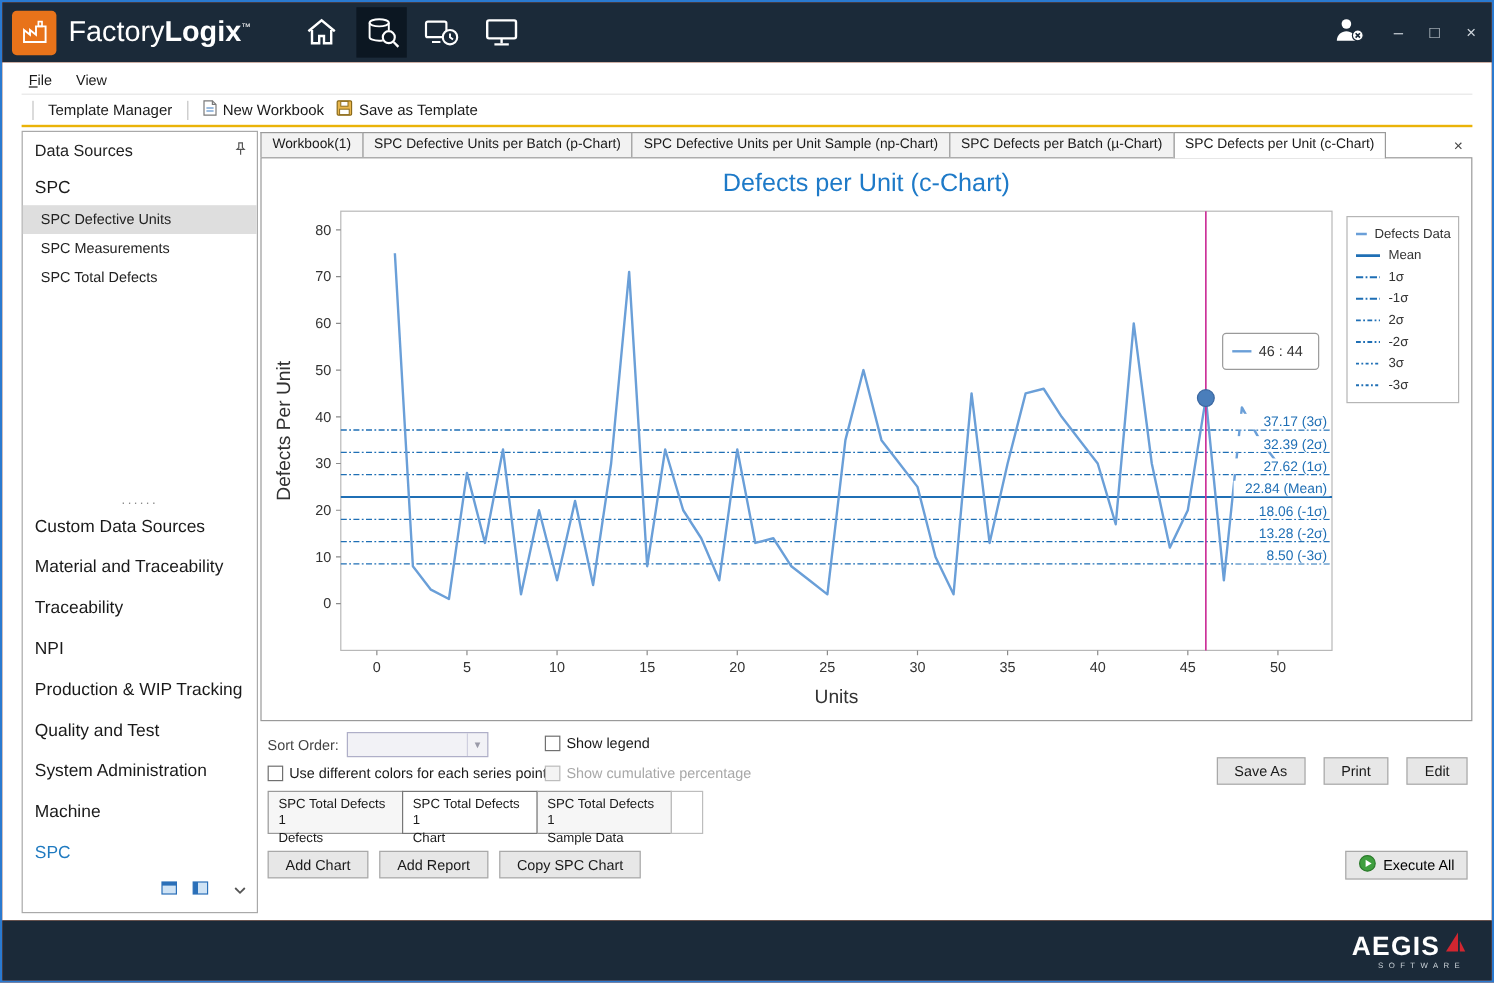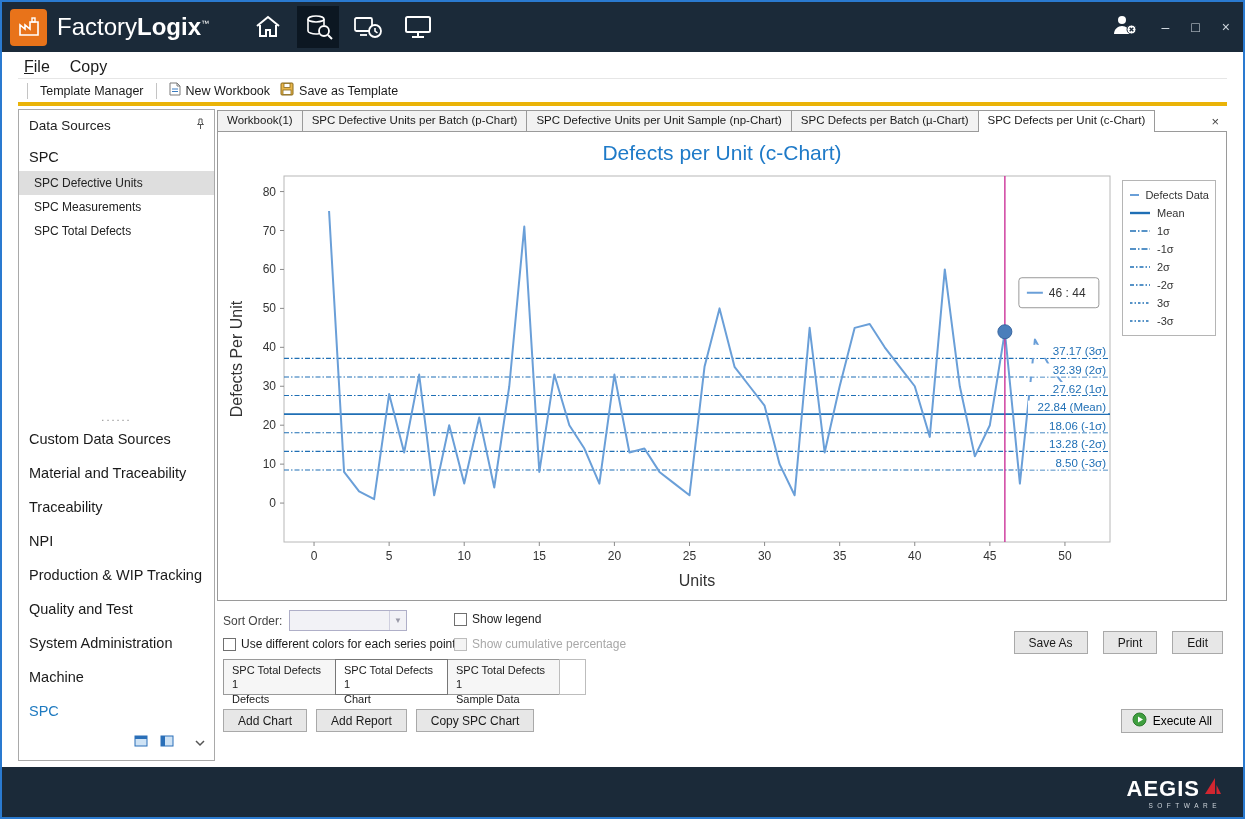--- a/index.html
+++ b/index.html
@@ -16,24 +16,24 @@
   .brand .bold { font-weight:700; }
   .brand sup { font-size:8px; }
   .nav-icons { display:flex; align-items:center; margin-left:38px; gap:8px; }
   .tb-icon { width:42px; height:42px; display:flex; align-items:center; justify-content:center; cursor:pointer; }
   .tb-icon.active { background:#0c1722; }
   .title-right { margin-left:auto; display:flex; align-items:center; gap:20px; color:#cfd6dd; }
   .win-btn { font-size:14px; color:#cfd6dd; cursor:pointer; line-height:1; padding:0 3px; }
 
   
   .app-body { flex:1 1 auto; min-height:0; background:#fff; padding:4px 16px 6px 16px; display:flex; flex-direction:column; }
-  .menubar { height:23px; display:flex; align-items:center; gap:20px; font-size:16px; color:#1a1a1a; padding-left:6px; border-bottom:1px solid #e6e6e6; }
+  .menubar { height:23px; display:flex; align-items:center; gap:20px; font-size:12px; color:#1a1a1a; padding-left:6px; border-bottom:1px solid #e6e6e6; }
   .menu-item { cursor:pointer; }
   .menu-item.first::first-letter { text-decoration:underline; }
-  .toolbar { height:27px; display:flex; align-items:center; font-size:12.5px; color:#1a1a1a; padding-left:2px; border-bottom:4px solid #eab308; }
+  .toolbar { height:27px; display:flex; align-items:center; font-size:12.5px; color:#1a1a1a; padding-left:2px; border-bottom:2px solid #eab308; }
   .tool-sep { width:1px; height:16px; background:#c4c4c4; margin:0 7px; }
   .tool-btn { display:flex; align-items:center; gap:5px; padding:2px 5px; cursor:pointer; white-space:nowrap; }
 
   .workspace { flex:1 1 auto; min-height:0; display:flex; gap:2px; margin-top:3px; }
 
   
   .sidebar { width:197px; flex:0 0 197px; border:1px solid #a9a9a9; display:flex; flex-direction:column; background:#fff; }
   .sidebar-header { display:flex; align-items:center; justify-content:space-between; padding:8px 8px 6px 10px; font-size:13.5px; color:#222; }
   .spc-label { padding:10px 10px 6px 10px; font-size:14.5px; color:#1a1a1a; }
   .side-item { padding:5px 8px 5px 15px; font-size:12px; color:#222; cursor:pointer; }
@@ -147,21 +147,21 @@
         <span class="win-btn">□</span>
         <span class="win-btn">×</span>
       </div>
     </div>
   </div>
 
   <div class="app-body">
 
     <div class="menubar">
       <span class="menu-item first">File</span>
-      <span class="menu-item">Copy</span>
+      <span class="menu-item">View</span>
     </div>
 
     <div class="toolbar">
       <div class="tool-sep"></div>
       <div class="tool-btn">
         <span>Template Manager</span>
       </div>
       <div class="tool-sep"></div>
       <div class="tool-btn">
         <span>

